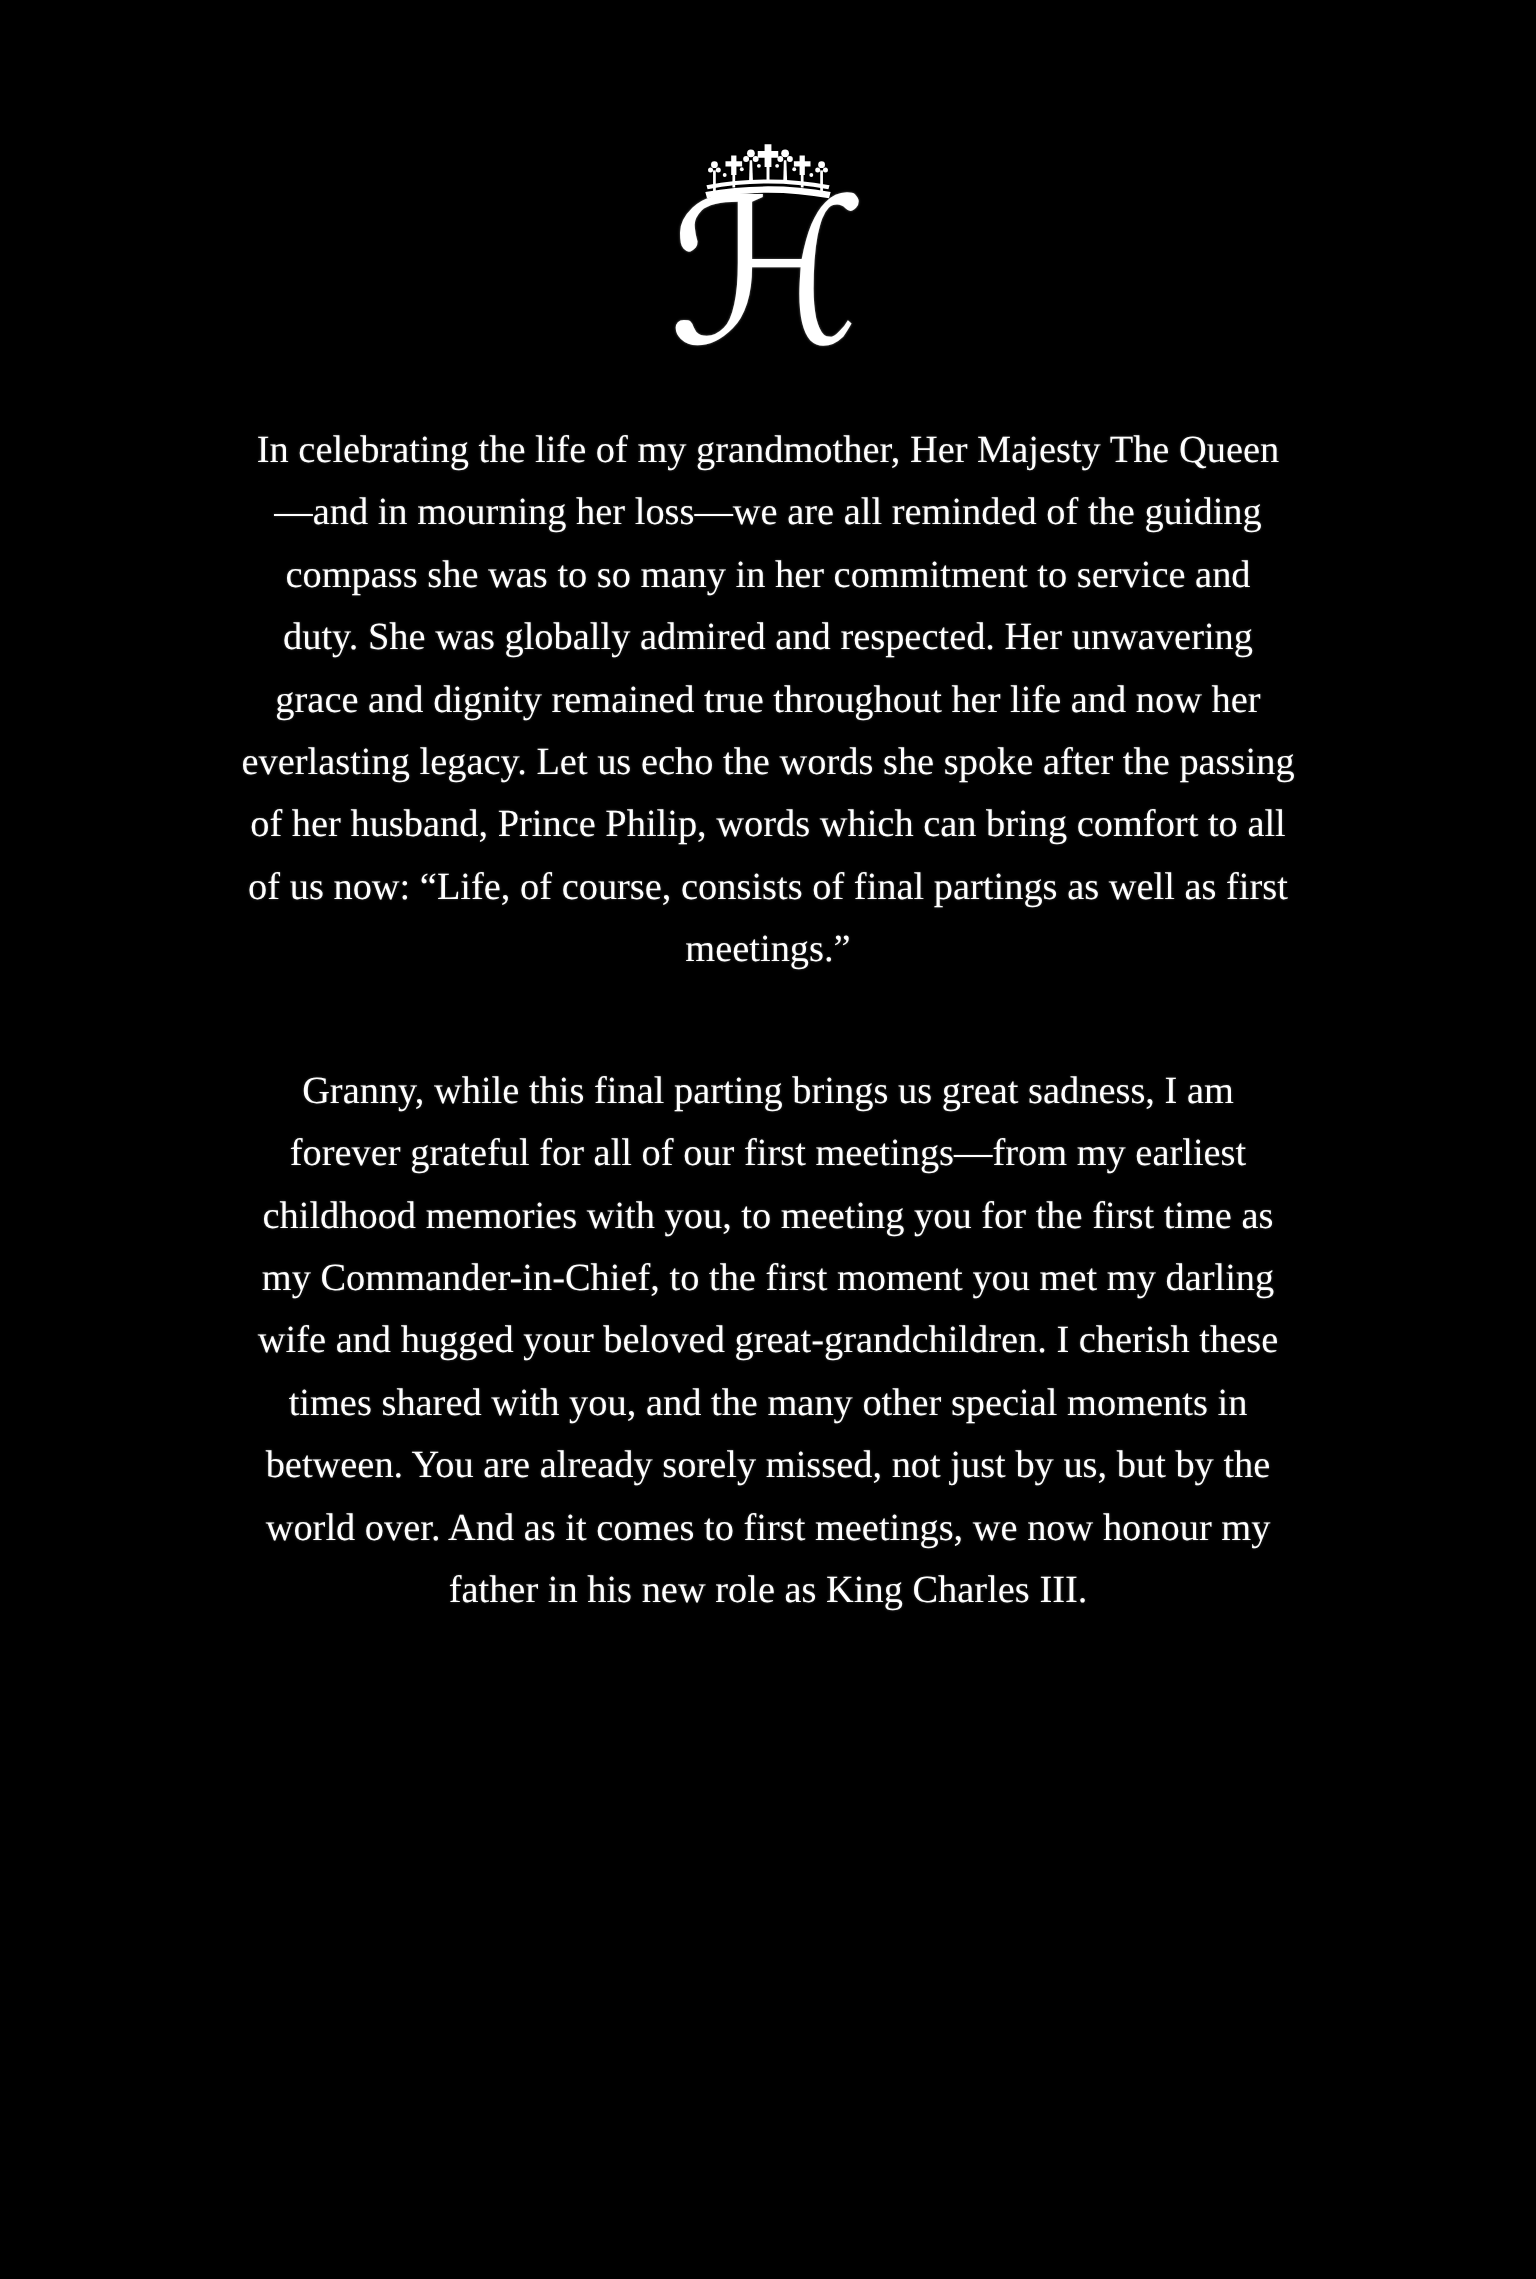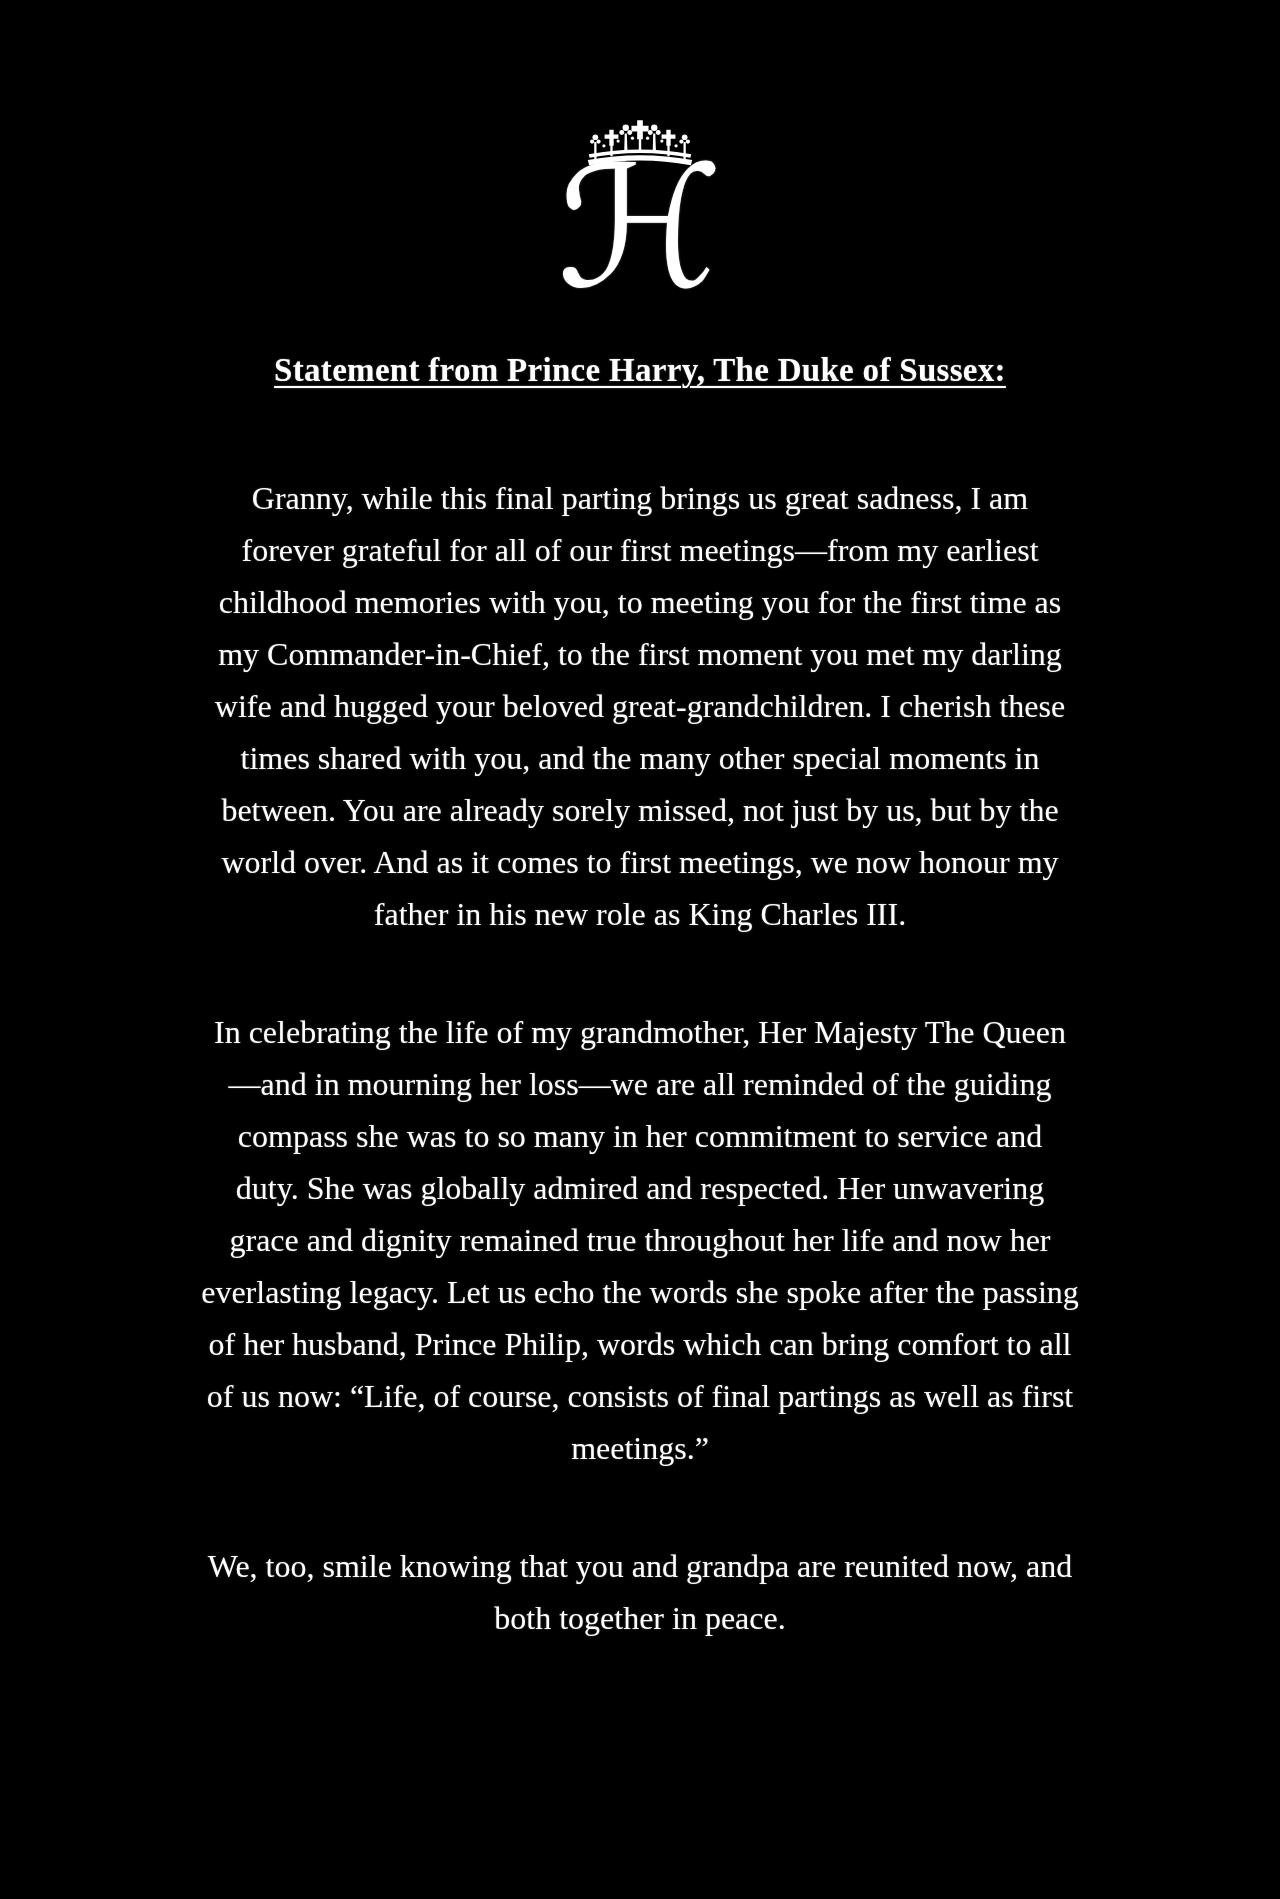--- a/index.html
+++ b/index.html
@@ -106,39 +106,36 @@
         <circle cx="98" cy="29" r="1.7"></circle>
 
         <path d="M6 38 Q60 28 114 38 L113 41.5 Q60 31.5 7 41.5 Z"></path>
 
         <path d="M5 44 Q60 34 115 44 L113.5 49.5 Q60 39.5 6.5 49.5 Z"></path>
       </g>
     </svg>
     <div class="mono-letter">ℋ</div>
   </div>
 
-  <h1 class="statement-title">Statement from Prince Harry, The Duke of Sussex:</h1>
+
+  <div class="para">In celebrating the life of my grandmother, Her Majesty The Queen
+—and in mourning her loss—we are all reminded of the guiding
+compass she was to so many in her commitment to service and
+duty. She was globally admired and respected. Her unwavering
+grace and dignity remained true throughout her life and now her
+everlasting legacy. Let us echo the words she spoke after the passing
+of her husband, Prince Philip, words which can bring comfort to all
+of us now: “Life, of course, consists of final partings as well as first
+meetings.”</div>
 
   <div class="para">Granny, while this final parting brings us great sadness, I am
 forever grateful for all of our first meetings—from my earliest
 childhood memories with you, to meeting you for the first time as
 my Commander-in-Chief, to the first moment you met my darling
 wife and hugged your beloved great-grandchildren. I cherish these
 times shared with you, and the many other special moments in
 between. You are already sorely missed, not just by us, but by the
 world over. And as it comes to first meetings, we now honour my
 father in his new role as King Charles III.</div>
 
-  <div class="para">In celebrating the life of my grandmother, Her Majesty The Queen
-—and in mourning her loss—we are all reminded of the guiding
-compass she was to so many in her commitment to service and
-duty. She was globally admired and respected. Her unwavering
-grace and dignity remained true throughout her life and now her
-everlasting legacy. Let us echo the words she spoke after the passing
-of her husband, Prince Philip, words which can bring comfort to all
-of us now: “Life, of course, consists of final partings as well as first
-meetings.”</div>
 
-
-  <div class="para">We, too, smile knowing that you and grandpa are reunited now, and
-both together in peace.</div>
 
 </div>
 
 </body></html>

